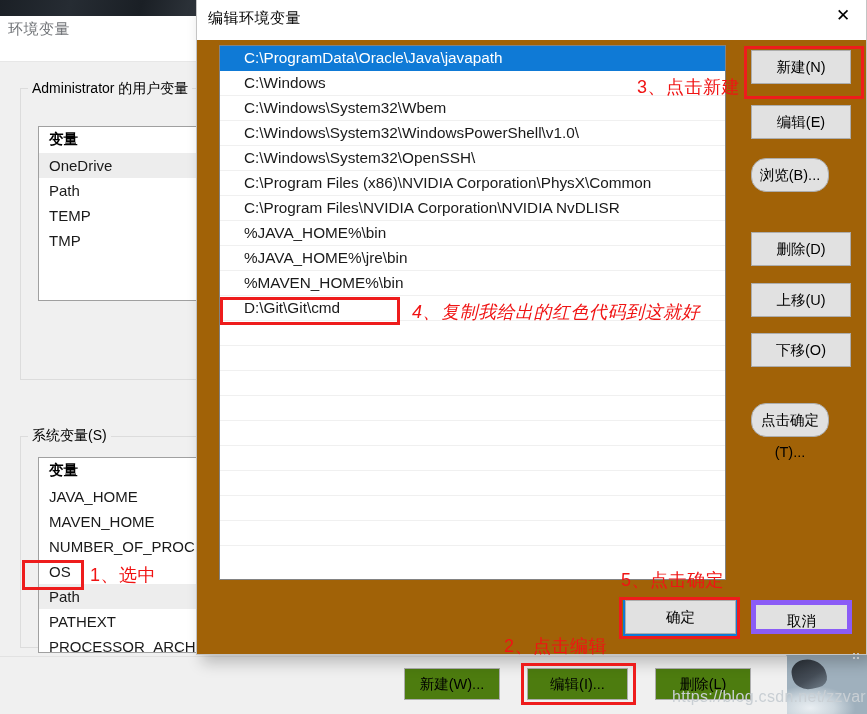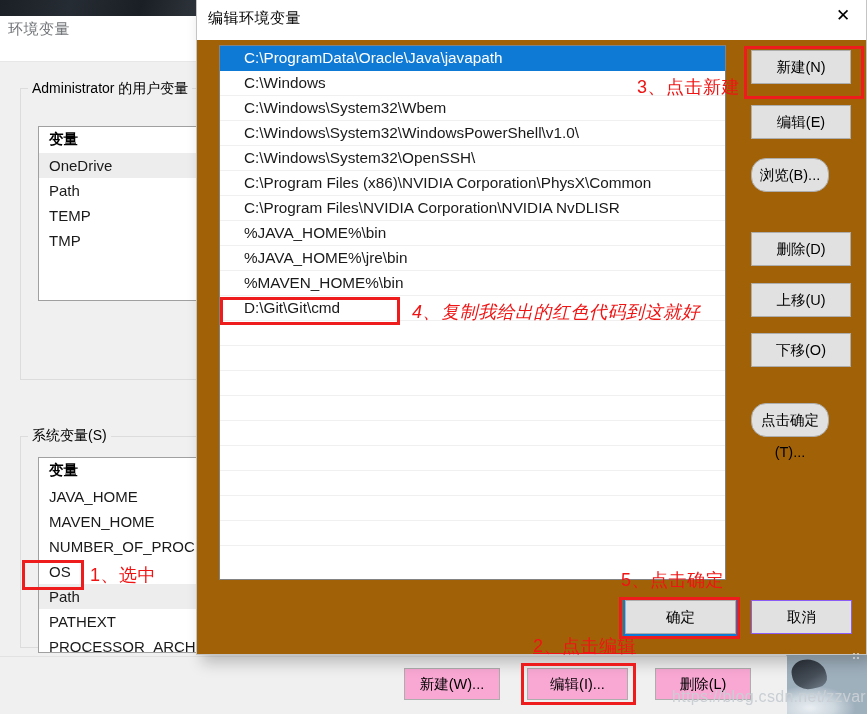--- a/index.html
+++ b/index.html
@@ -109,21 +109,21 @@
 
   .bg-buttons {
     position: absolute;
     left: 0; top: 640px;
     width: 787px; height: 58px;
     background: #f0f0f0;
     border-top: 1px solid #e2e2e2;
   }
   .winbtn {
     position: absolute;
-    background: #f9a8d4;
+    background: #4d7c0f;
     border: 1px solid #adadad;
     font-size: 14.5px;
     color: #000;
     text-align: center;
     line-height: 30px;
     height: 32px;
     cursor: default;
   }
 
   
@@ -210,21 +210,21 @@
     text-align: center;
     line-height: 32px;
     color: #000;
     cursor: default;
   }
   .cancel-btn {
     position: absolute;
     left: 750px; top: 600px;
     width: 101px; height: 34px;
     background: #e1e1e1;
-    border: 1px solid #8b5cf6;
+    border: 5px solid #8b5cf6;
     font-size: 14.5px;
     text-align: center;
     line-height: 32px;
     color: #000;
     cursor: default;
   }
 
   
   .anno-box {
     position: absolute;
@@ -351,21 +351,21 @@
       </div>
 
     <div class="ok-btn" style="left: 428px;">确定</div>
     <div class="cancel-btn" style="left: 554px;">取消</div>
   </div>
 
   <div class="anno-box" style="left:22px; top:560px; width:62px; height:30px;"></div>
   <div class="anno-text" style="left:90px; top:563px;">1、选中</div>
 
   <div class="anno-box" style="left:521px; top:663px; width:115px; height:42px;"></div>
-  <div class="anno-text" style="left:533px; top:634px;text-decoration:underline;">2、点击编辑</div>
+  <div class="anno-text" style="left:504px; top:634px;">2、点击编辑</div>
 
   <div class="anno-box" style="left:744px; top:46px; width:120px; height:53px;"></div>
   <div class="anno-text" style="left:637px; top:75px;">3、点击新建</div>
 
   <div class="anno-box" style="left:220px; top:297px; width:180px; height:28px;"></div>
   <div class="anno-text" style="left:412px; top:300px;font-style:italic;">4、复制我给出的红色代码到这就好</div>
 
   <div class="anno-box" style="left:619px; top:597px; width:121px; height:42px;"></div>
   <div class="anno-text" style="left:621px; top:568px;">5、点击确定</div>
 

